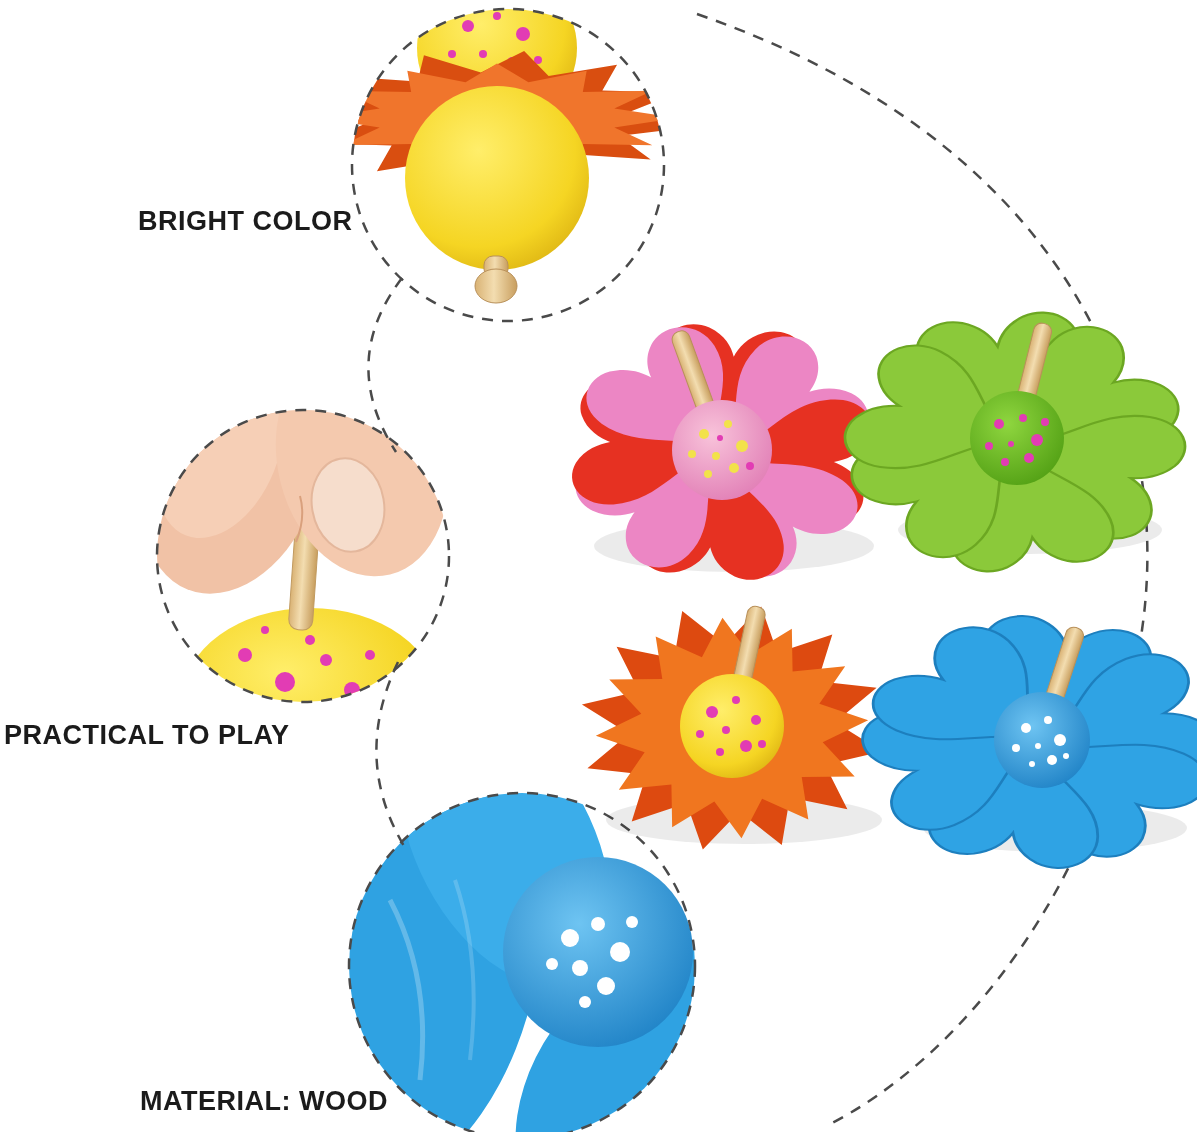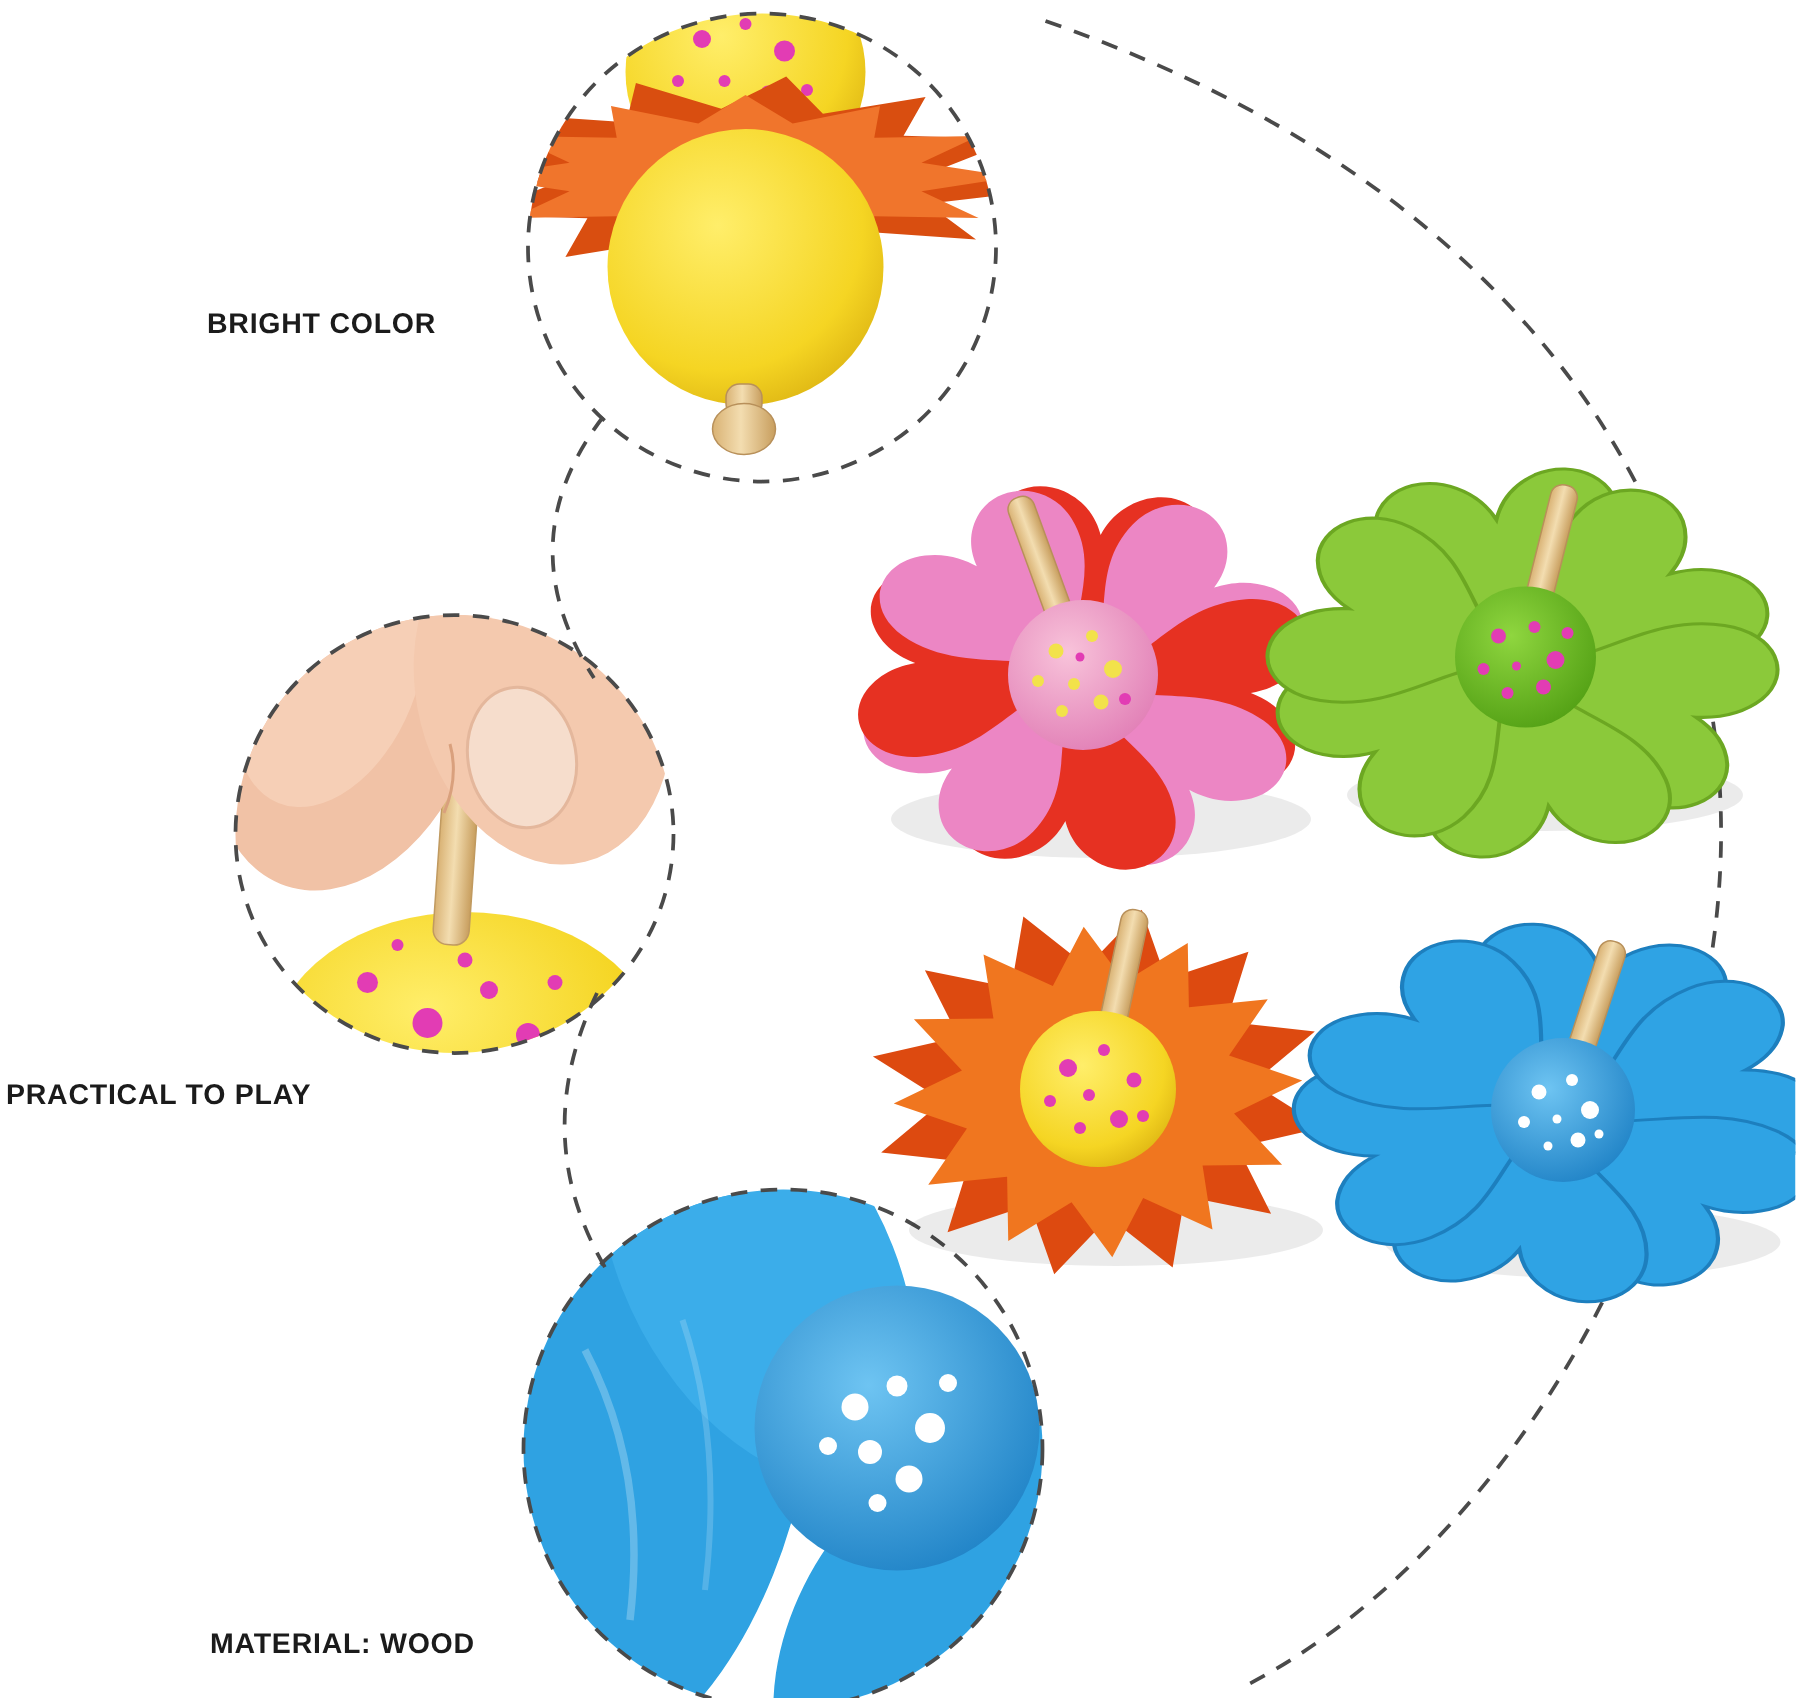--- a/index.html
+++ b/index.html
@@ -16,21 +16,21 @@
     font-family: "Liberation Sans", sans-serif;
   }
   .scene {
     position: absolute;
     left: 0;
     top: 0;
   }
   .label {
     position: absolute;
     font-weight: 700;
-    font-size: 19px;
+    font-size: 27px;
     letter-spacing: 0.5px;
     color: #1b1b1b;
     white-space: nowrap;
     font-family: "Liberation Sans", sans-serif;
   }
 </style>
 </head>
 <body>
 
 <div class="canvas">

